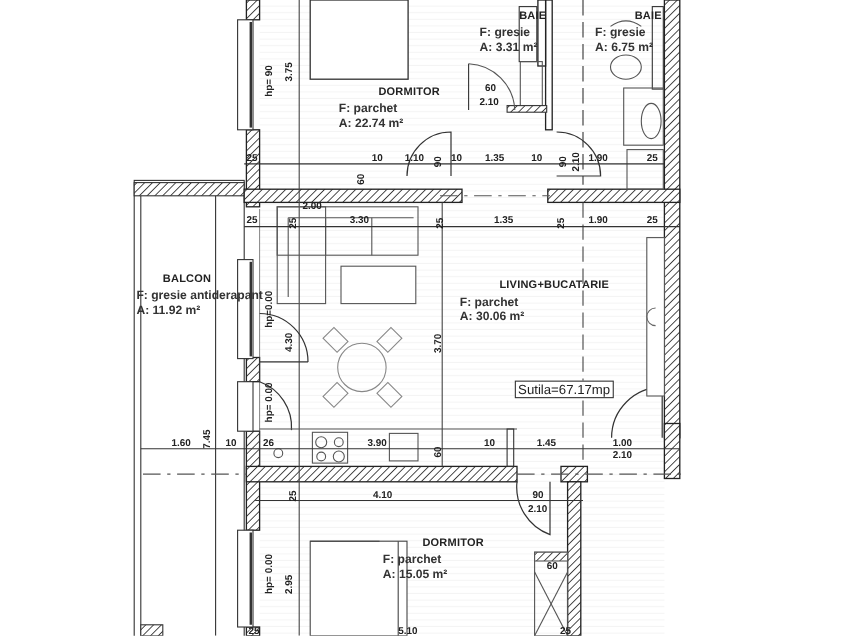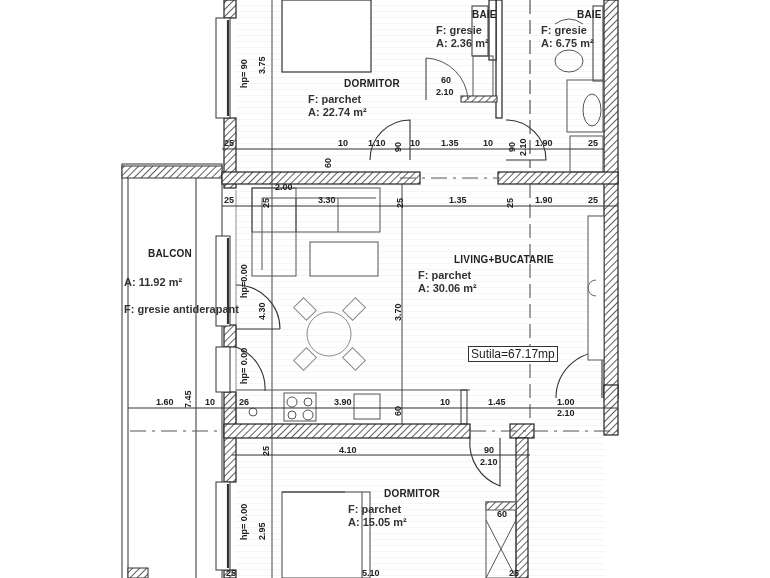--- a/index.html
+++ b/index.html
@@ -163,28 +163,28 @@
 </svg>
 
 <div class="sutila" style="left:468px;top:346px;">Sutila=67.17mp</div>
 
 <div class="lbl room-name" style="left:308px;top:79px;">DORMITOR</div>
 <div class="lbl room-sub" style="left:308px;top:94px;">F: parchet</div>
 <div class="lbl room-sub" style="left:308px;top:107px;">A: 22.74 m²</div>
 
 <div class="lbl room-name" style="left:436px;top:10px;">BAIE</div>
 <div class="lbl room-sub" style="left:436px;top:25px;">F: gresie</div>
-<div class="lbl room-sub" style="left:436px;top:38px;">A: 2.36 m²</div>
+<div class="lbl room-sub" style="left:436px;top:38px;">A: 3.31 m²</div>
 
 <div class="lbl room-name" style="left:541px;top:10px;">BAIE</div>
 <div class="lbl room-sub" style="left:541px;top:25px;">F: gresie</div>
 <div class="lbl room-sub" style="left:541px;top:38px;">A: 6.75 m²</div>
 
 <div class="lbl room-name" style="left:112px;top:249px;">BALCON</div>
-<div class="lbl room-sub" style="left:124px;top:264px;margin-top:40px;">F: gresie antiderapant</div>
+<div class="lbl room-sub" style="left:124px;top:264px;">F: gresie antiderapant</div>
 <div class="lbl room-sub" style="left:124px;top:277px;">A: 11.92 m²</div>
 
 <div class="lbl room-name" style="left:418px;top:255px;">LIVING+BUCATARIE</div>
 <div class="lbl room-sub" style="left:418px;top:270px;">F: parchet</div>
 <div class="lbl room-sub" style="left:418px;top:283px;text-align:right;">A: 30.06 m²</div>
 
 <div class="lbl room-name" style="left:348px;top:489px;">DORMITOR</div>
 <div class="lbl room-sub" style="left:348px;top:504px;">F: parchet</div>
 <div class="lbl room-sub" style="left:348px;top:517px;">A: 15.05 m²</div>
 

